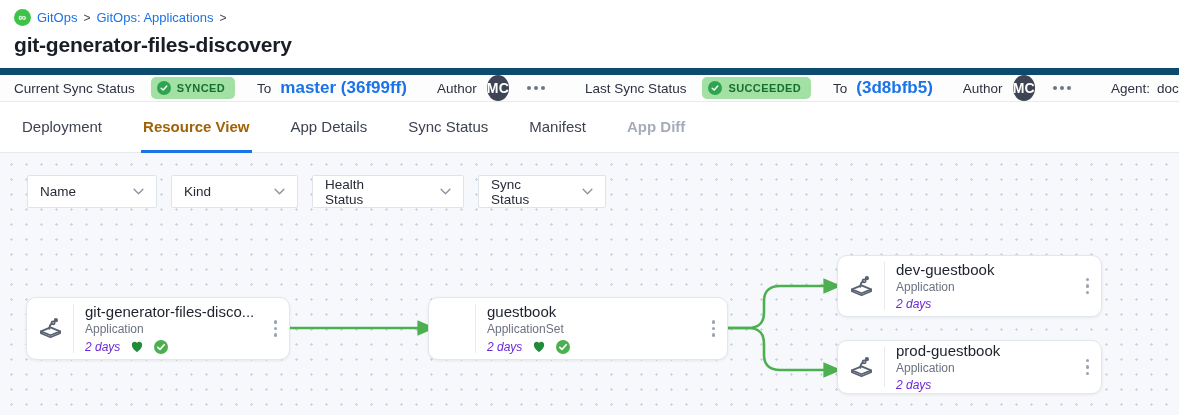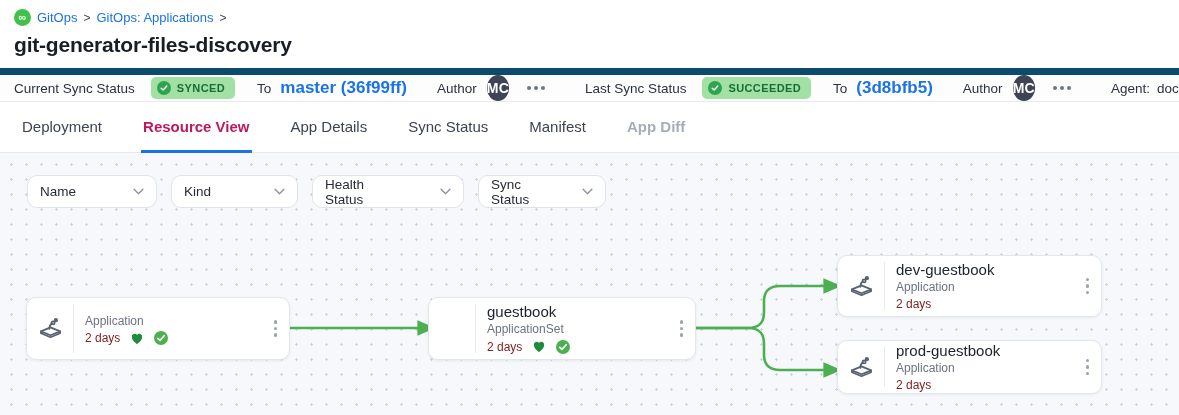--- a/index.html
+++ b/index.html
@@ -39,56 +39,56 @@
   .kebab-h i { width:4px; height:4px; border-radius:50%; background:#6e7685; }
   .vdiv { width:1px; height:20px; background:#dde1e8; margin:0 18px; }
   .agent-group { margin-left:auto; display:flex; gap:7px; }
   .agent-value { color:#2b3140; }
 
   
   .tabs { height:51px; background:#fff; border-bottom:1px solid #e6e9ee;
           display:flex; align-items:stretch; padding:0 6px 0 20px; gap:37px; }
   .tab { display:flex; align-items:center; font-size:15px; color:#3d4350;
          cursor:pointer; border-bottom:3px solid transparent; padding:0 2px; margin-bottom:-1px; }
-  .tab.active { color:#be185d; font-weight:700; border-bottom-color:var(--accent-blue,#1a73e8); }
+  .tab.active { color:#a16207; font-weight:700; border-bottom-color:var(--accent-blue,#1a73e8); }
   .tab.disabled { color:#a6adb9; cursor:default;font-weight:bold; }
 
   
   .canvas { position:relative; flex:1; background-color:#f6f8fb;
             background-image:radial-gradient(circle, #ccd5e3 1px, transparent 1.1px);
             background-size:15px 15px; background-position:4px 4px; }
 
   .filters { position:absolute; top:22px; left:27px; display:flex; gap:14px; }
-  .filter { height:33px; background:#fff; border:1px solid #dfe3ea; border-radius:10px;
+  .filter { height:33px; background:#fff; border:1px solid #dfe3ea; border-radius:2px;
             display:flex; align-items:center; justify-content:space-between;
             padding:0 12px; font-size:13.5px; color:#262b36; cursor:pointer;gap:45px; }
   .filter .chev { color:#8b93a5; display:inline-flex; margin-left:8px; }
   .f-name{ width:130px; } .f-kind{ width:127px; } .f-health{ width:152px; } .f-sync{ width:128px; }
 
   .edges { position:absolute; inset:0; pointer-events:none; }
   .edge { stroke:var(--edge-green,#4caf50); stroke-width:2.6; fill:none; }
   .arrowhead { fill:var(--edge-green,#4caf50); }
 
   .node { position:absolute; width:265px; height:63px; background:#fff;
           border:1px solid #e2e6ed; border-radius:10px; box-shadow:0 1px 3px rgba(25,35,60,.07);
           display:flex; align-items:center; cursor:pointer; }
   .node-icon-wrap { width:46px; display:flex; align-items:center; justify-content:center; flex:0 0 46px; }
   .node-divider { width:1px; align-self:stretch; margin:6px 0; background:#e6e9ef; }
   .node-body { flex:1; padding:7px 4px 7px 11px; min-width:0; }
   .node-title { font-size:15px; font-weight:500; color:#1d222c; white-space:nowrap; overflow:hidden; }
   .node-kind { font-size:12px; color:#6b7280; margin-top:2px; }
   .node-meta { display:flex; align-items:center; gap:9px; margin-top:3px; }
-  .node-age { font-size:12px; color:#7f1d1d; }
+  .node-age { font-size:12px; color:#6d28d9;font-style:italic; }
   .health-heart { color:var(--heart-green,#1f8b3b); display:inline-flex; }
   .sync-check { display:inline-flex; }
   .kebab-v { display:flex; flex-direction:column; gap:3px; padding:6px 12px 6px 6px; cursor:pointer; }
   .kebab-v i { width:3.5px; height:3.5px; border-radius:50%; background:#9aa2b1; }
 
   .n1{ left:26px; top:144px; width:264px; }
-  .n2{ left:428px; top:144px; width:268px;border-radius:10px; }
+  .n2{ left:428px; top:144px; width:300px;border-radius:10px; }
   .n3{ left:837px; top:102px; width:265px; height:62px; }
   .n4{ left:837px; top:187px; width:265px; height:54px; }
 </style>
 </head>
 <body>
 
 <div class="page">
 
   <div class="header">
     <div class="breadcrumb">
@@ -212,20 +212,21 @@
         <svg width="27" height="27" viewBox="0 0 24 24" fill="none" stroke="#596273" stroke-width="1.6" stroke-linecap="round" stroke-linejoin="round">
           <path d="M3.5 14.5 L12 11 L20.5 14.5 L12 18 Z"></path>
           <path d="M3.5 14.5 V16.2 L12 19.8 L20.5 16.2 V14.5"></path>
           <path d="M11 12.2 C11 9.5 11.5 8.6 13.2 7.6"></path>
           <circle cx="14.3" cy="7" r="1.4"></circle>
           <circle cx="16.8" cy="4.6" r="1.1" fill="#596273"></circle>
         </svg>
       </span>
       <span class="node-divider"></span>
       <div class="node-body">
+        <div class="node-title">git-generator-files-disco...</div>
         <div class="node-kind">Application</div>
         <div class="node-meta">
           <span class="node-age">2 days</span>
           <span class="health-heart">
             <svg width="16" height="15" viewBox="0 0 24 24" fill="currentColor">
                 <path d="M12 21s-8.2-5.6-8.2-11A4.6 4.6 0 0 1 12 6.4 4.6 4.6 0 0 1 20.2 10c0 5.4-8.2 11-8.2 11z"></path>
               </svg>
           </span>
           <span class="sync-check">
             <svg width="14" height="14" viewBox="0 0 14 14">

